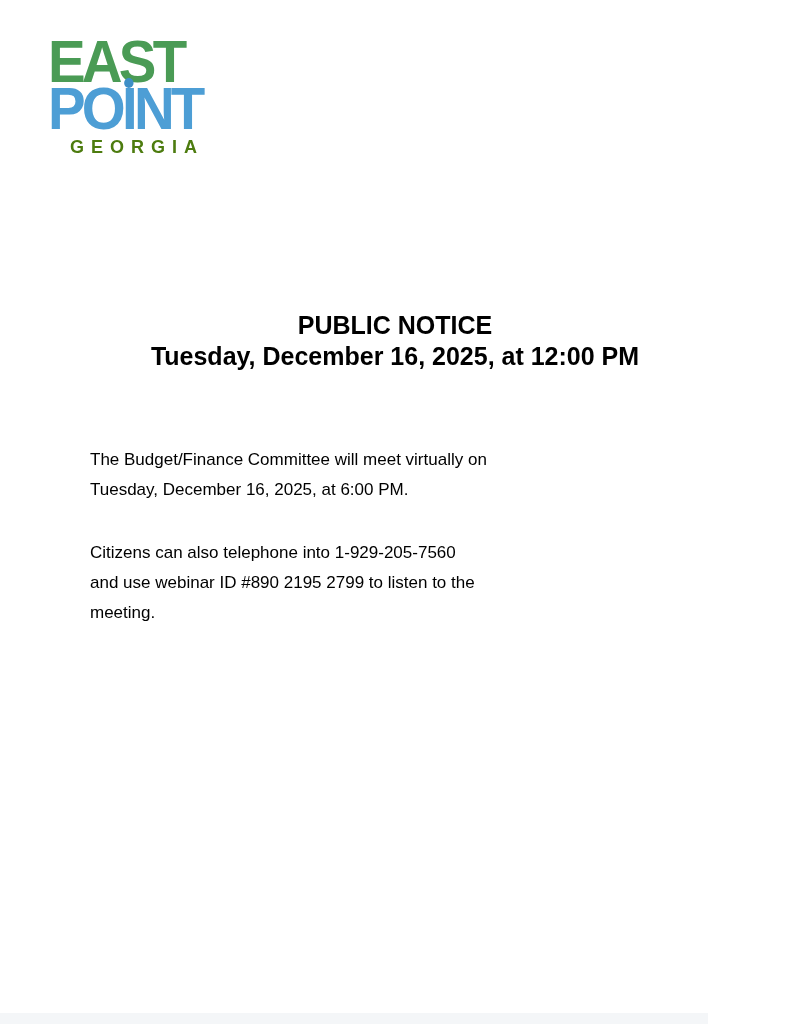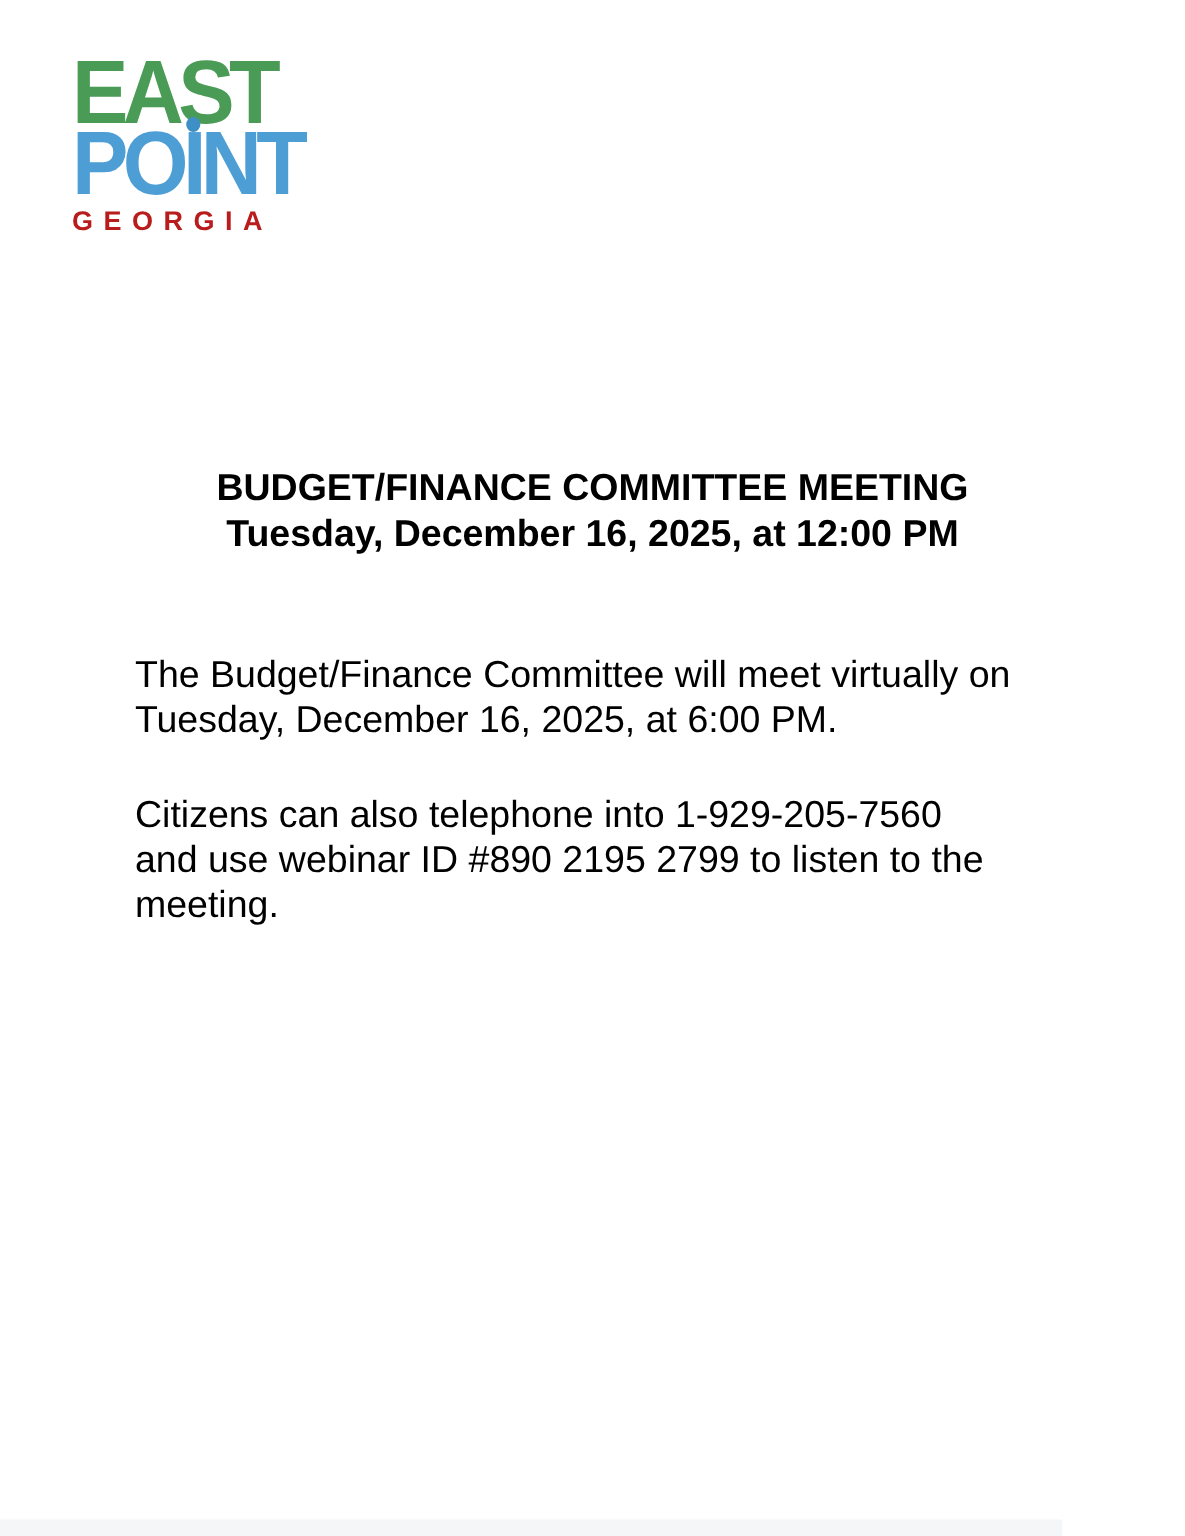--- a/index.html
+++ b/index.html
@@ -64,24 +64,24 @@
     width: 790px;
     text-align: center;
     font-weight: 700;
     font-size: 25px;
     line-height: 31px;
   }
 
   
   .body-text {
     position: absolute;
-    top: 435px;
+    top: 445px;
     left: 90px;
     width: 640px;
-    font-size: 25px;
+    font-size: 17px;
     line-height: 30px;
   }
   .body-text p {
     margin: 0 0 33px 0;
     white-space: pre-line;
   }
 
   
   .footer-strip {
     position: absolute;
@@ -94,25 +94,25 @@
 </head>
 <body>
 
 <div class="page" style="background-color: rgb(255, 255, 255);">
 
   <div class="logo">
     <div class="logo-east" style="color: rgb(74, 155, 85);">EAST</div>
     <div class="logo-point" style="color: rgb(77, 158, 213);">
       <span>PO</span><span class="point-i"><span class="point-i-dot" style="background-color: rgb(62, 143, 198);"></span><span>I</span></span><span>NT</span>
     </div>
-    <div class="logo-georgia" style="color: #b91c1c;">GEORGIA</div>
+    <div class="logo-georgia" style="color: #4d7c0f; margin-left: 22px;">GEORGIA</div>
   </div>
 
   <div class="heading">
-    <div>BUDGET/FINANCE COMMITTEE MEETING</div>
+    <div>PUBLIC NOTICE</div>
     <div>Tuesday, December 16, 2025, at 12:00 PM</div>
   </div>
 
   <div class="body-text">
     <p>The Budget/Finance Committee will meet virtually on
 Tuesday, December 16, 2025, at 6:00 PM.</p>
     <p>Citizens can also telephone into 1-929-205-7560
 and use webinar ID #890 2195 2799 to listen to the
 meeting.</p>
   </div>

